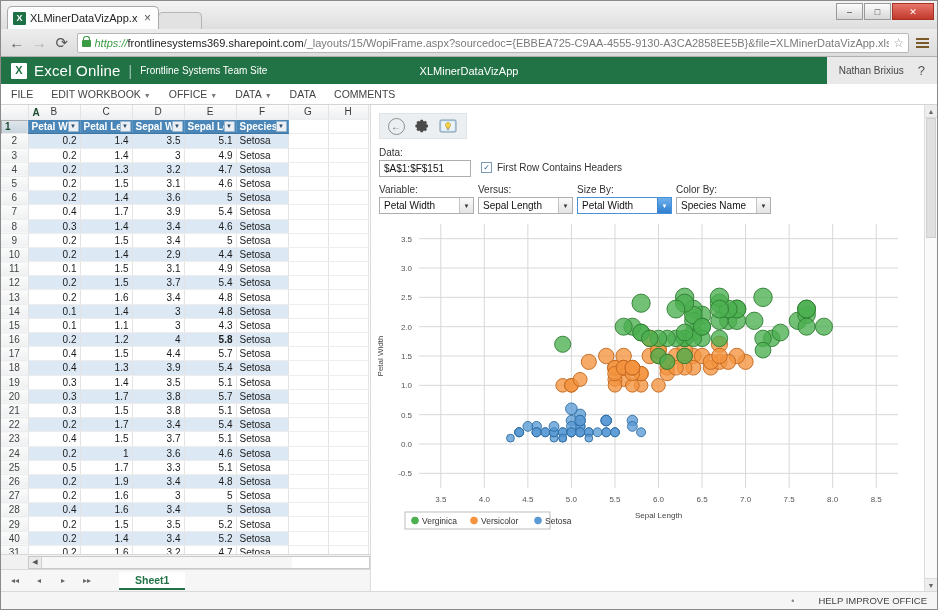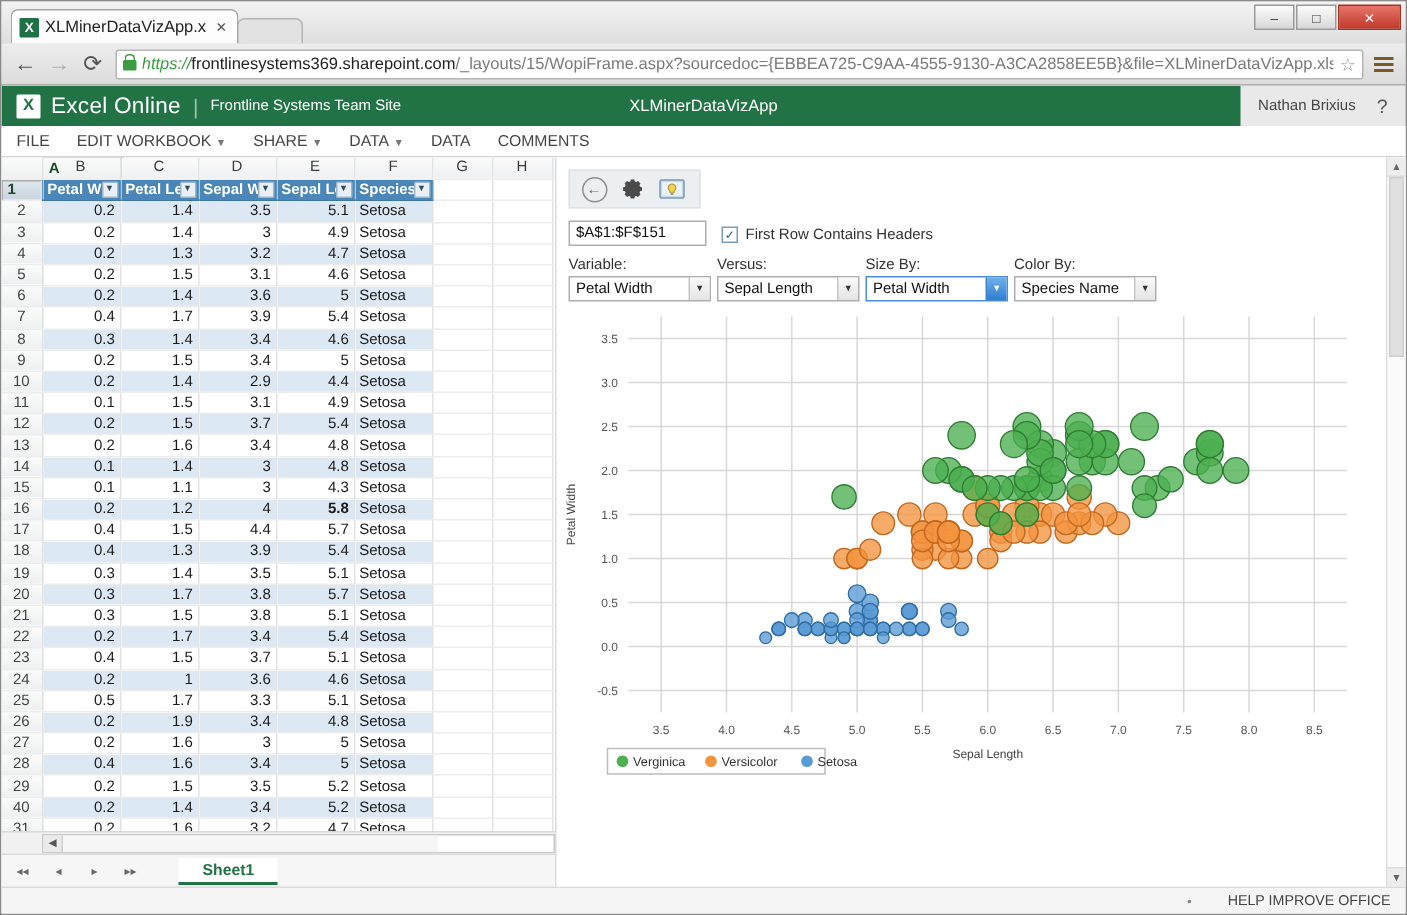--- a/index.html
+++ b/index.html
@@ -249,21 +249,21 @@
   }
   .tb-btn { width: 20px; height: 20px; display: flex; align-items: center; justify-content: center; }
   .circ-back {
     width: 17px; height: 17px; border: 1.4px solid #8d8d8d;
     border-radius: 50%; display: flex; align-items: center; justify-content: center;
     font-size: 10px; color: #6a6a6a;
   }
 
   .controls { padding: 8px 0 0 8px; flex: 0 0 auto; }
   .ctl-label { font-size: 10px; color: #333; margin-bottom: 2px; }
-  .row1 { display: flex; align-items: flex-end; gap: 10px; }
+  .row1 { display: flex; gap: 10px; }
   .txtinput {
     width: 92px; height: 17px; border: 1px solid #aeaeae;
     background: #fff; font-size: 10px; color: #111;
     display: flex; align-items: center; padding: 0 4px;
   }
   .chk-wrap { display: flex; align-items: center; gap: 5px; padding-bottom: 2px; }
   .chk {
     width: 11px; height: 11px; border: 1px solid #7b9cb8;
     background: #fff; display: flex; align-items: center; justify-content: center;
     font-size: 8px; color: #1f5d9c; line-height: 1;
@@ -356,21 +356,21 @@
       <span class="eo-doc">XLMinerDataVizApp</span>
       <span class="eo-user">
         <span>Nathan Brixius</span>
         <span class="eo-help">?</span>
       </span>
     </div>
 
     <div class="eo-menu">
       <span class="eo-menu-item"><span>FILE</span></span>
       <span class="eo-menu-item"><span>EDIT WORKBOOK</span><span class="caret">▼</span></span>
-      <span class="eo-menu-item"><span>SHARE</span><span class="caret">▼</span></span>
+      <span class="eo-menu-item"><span>OFFICE</span><span class="caret">▼</span></span>
       <span class="eo-menu-item"><span>DATA</span><span class="caret">▼</span></span>
       <span class="eo-menu-item"><span>DATA</span></span>
       <span class="eo-menu-item"><span>COMMENTS</span></span>
     </div>
 
     <div class="work">
 
       <div class="grid-pane">
         <div class="grid-scroll">
           <table class="grid">
@@ -794,20 +794,21 @@
             <svg width="18" height="16" viewBox="0 0 18 16">
               <rect x="1" y="2" width="16" height="12" rx="1" fill="#c9dcea" stroke="#7d9ab0"></rect>
               <rect x="2.5" y="3.5" width="13" height="9" fill="#eef5fa"></rect>
               <path d="M9 4.6a2.5 2.5 0 00-1.5 4.5v1.1h3V9.1A2.5 2.5 0 009 4.6z" fill="#f5d547" stroke="#b8962a" stroke-width=".7"></path>
               <rect x="8" y="10.6" width="2" height="1.4" fill="#9a9a9a"></rect>
             </svg>
           </span>
         </div>
 
         <div class="controls">
+          <div class="ctl-label">Data:</div>
           <div class="row1">
             <div class="txtinput">$A$1:$F$151</div>
             <div class="chk-wrap">
               <span class="chk">✓</span>
               <span class="chk-lbl">First Row Contains Headers</span>
             </div>
           </div>
 
           <div class="row2">
             <div class="selbox">

